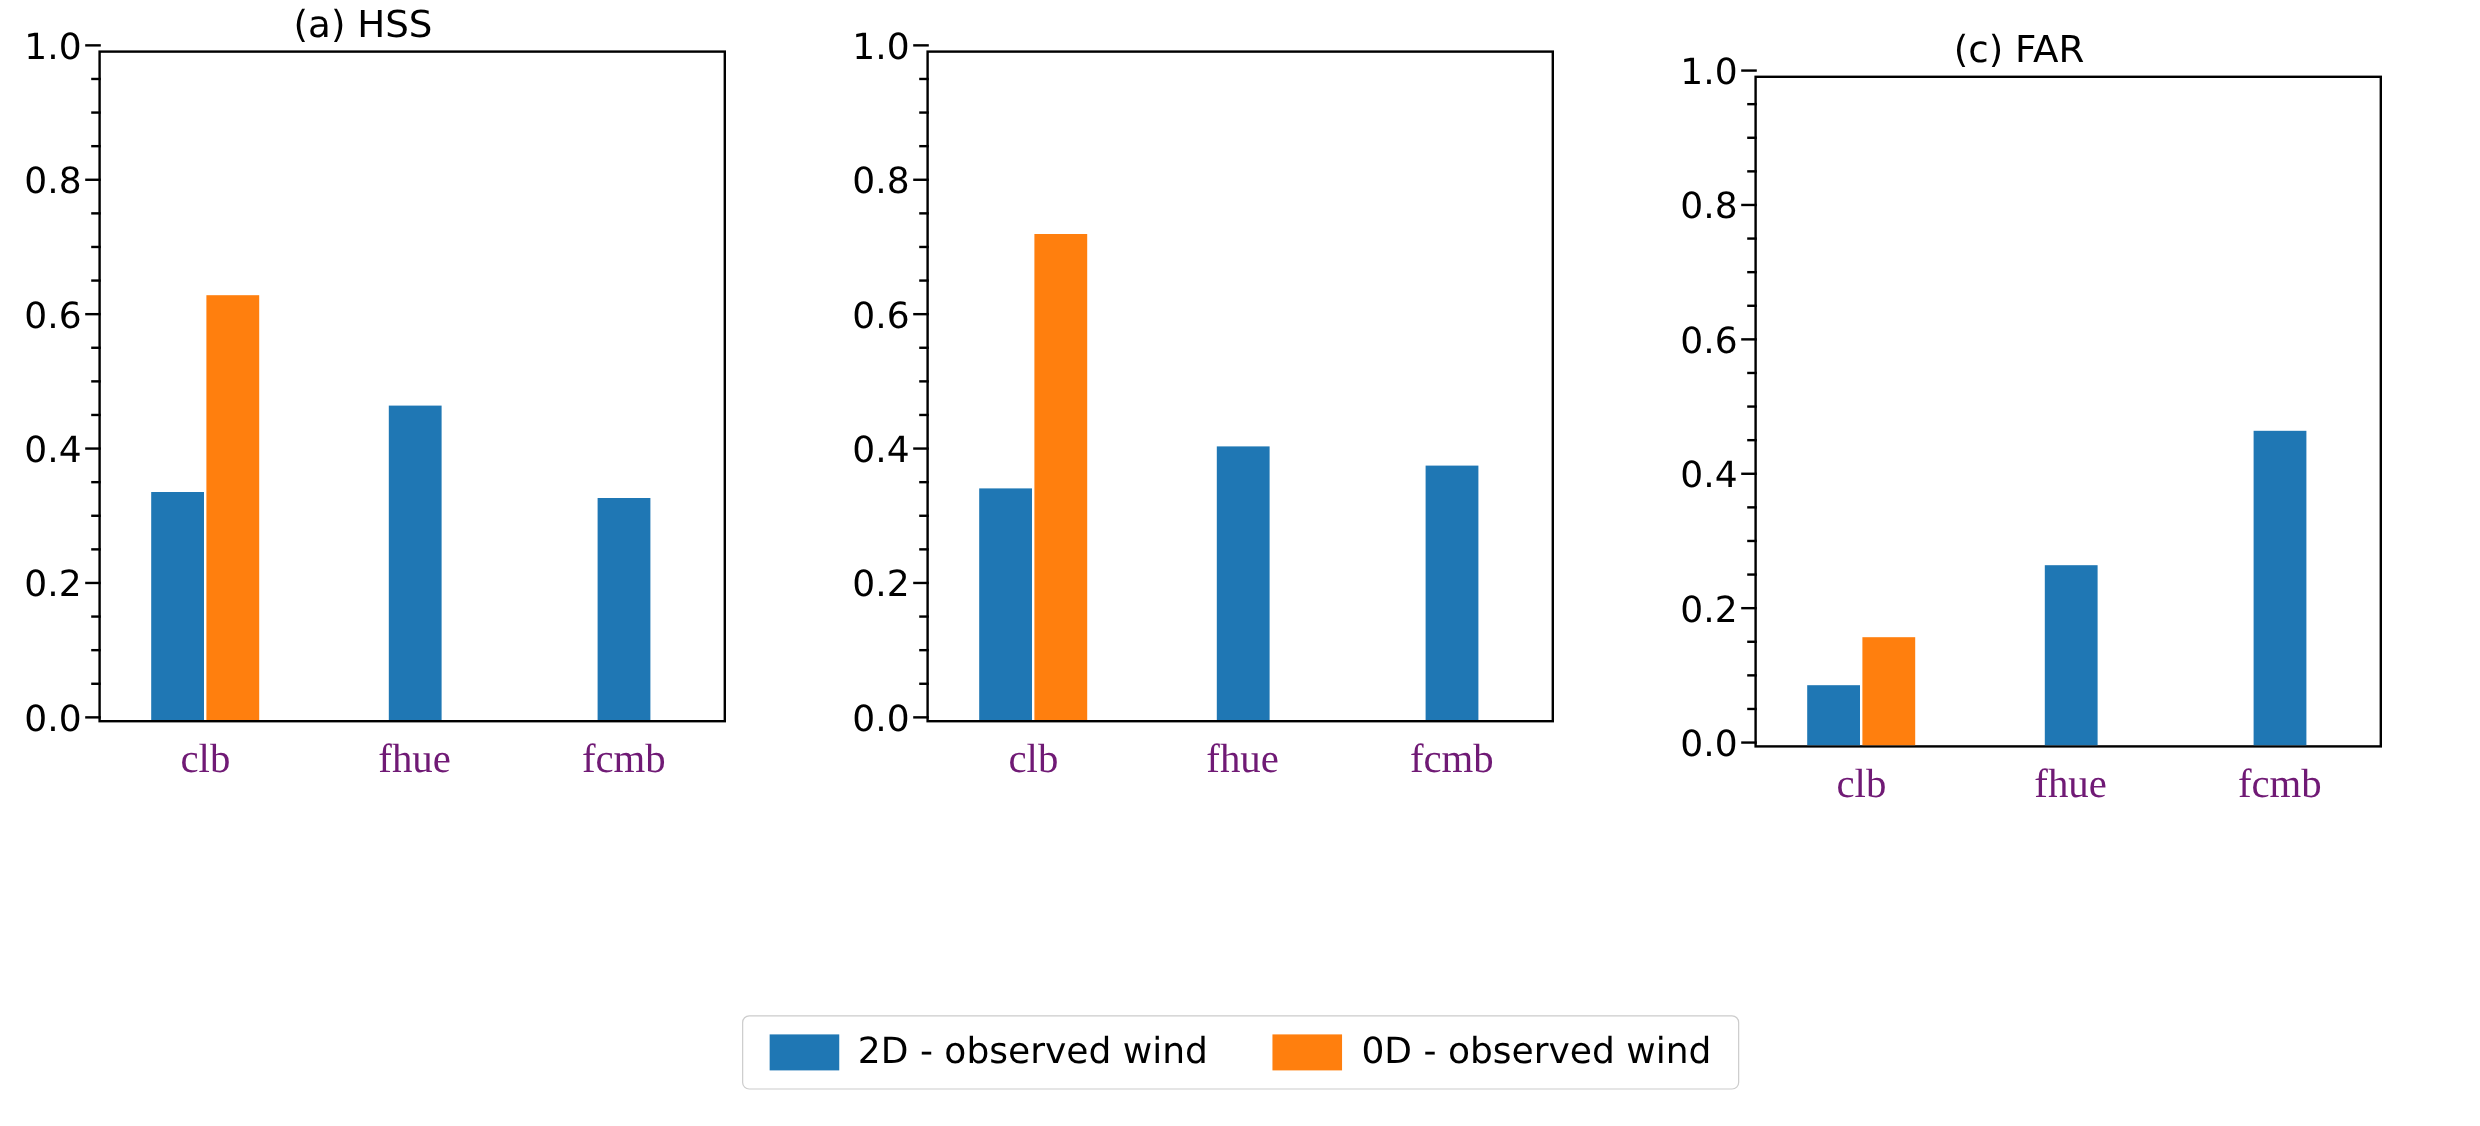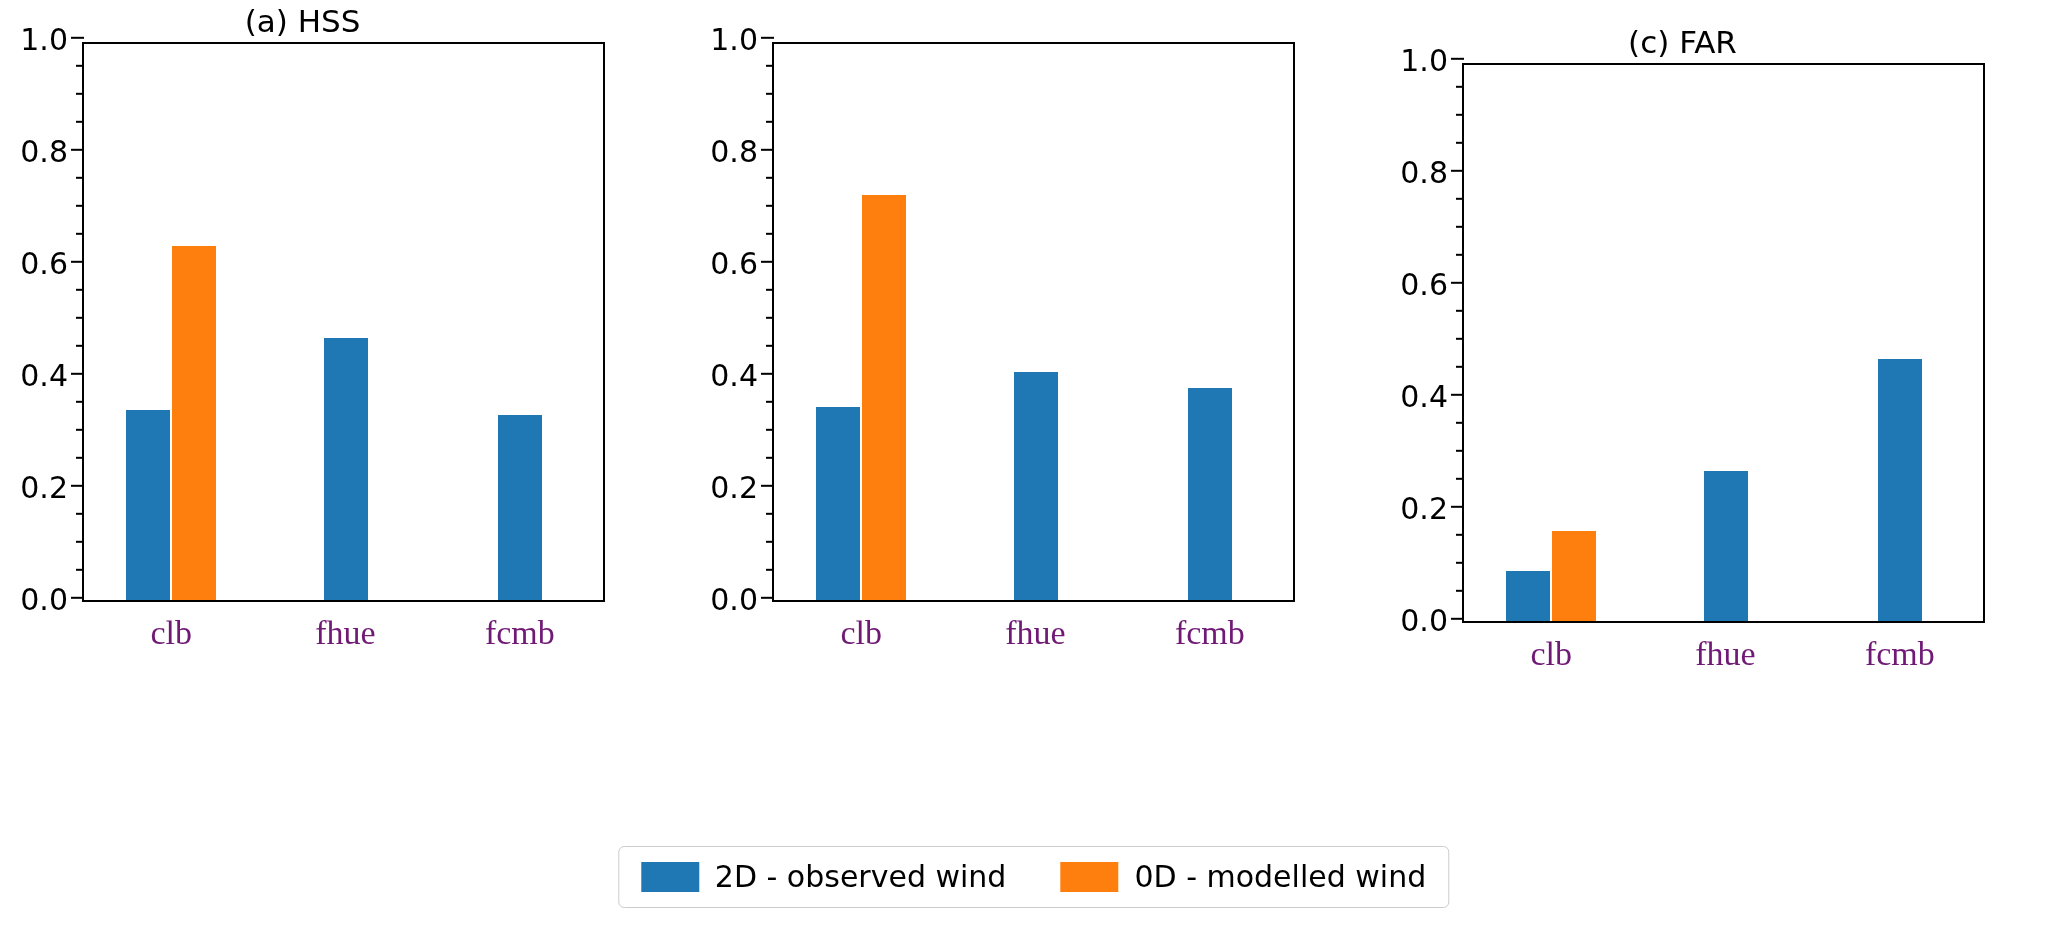--- a/index.html
+++ b/index.html
@@ -251,16 +251,16 @@
         <div class="xtick" style="left: 435.833px;">fcmb</div>
       </div>
     </div>
     <div id="legend">
       <div class="legend-entry">
         <span class="legend-swatch" style="background: rgb(31, 119, 180);"></span>
         <span class="legend-label">2D - observed wind</span>
       </div>
       <div class="legend-entry">
         <span class="legend-swatch" style="background: rgb(255, 127, 14);"></span>
-        <span class="legend-label">0D - modelled wind</span>
+        <span class="legend-label">0D - observed wind</span>
       </div>
     </div>
   </div>
 
 </body></html>

